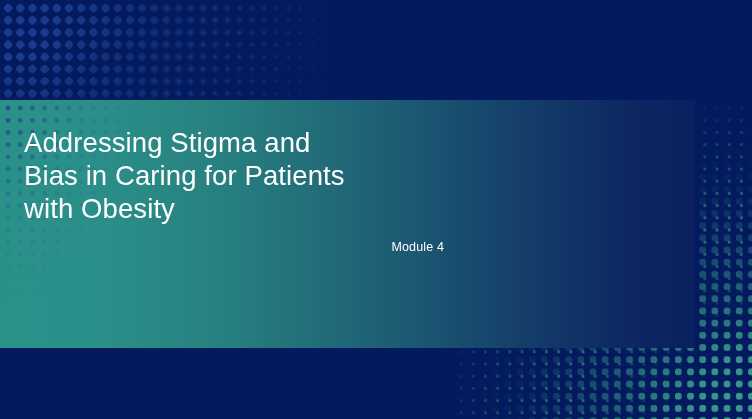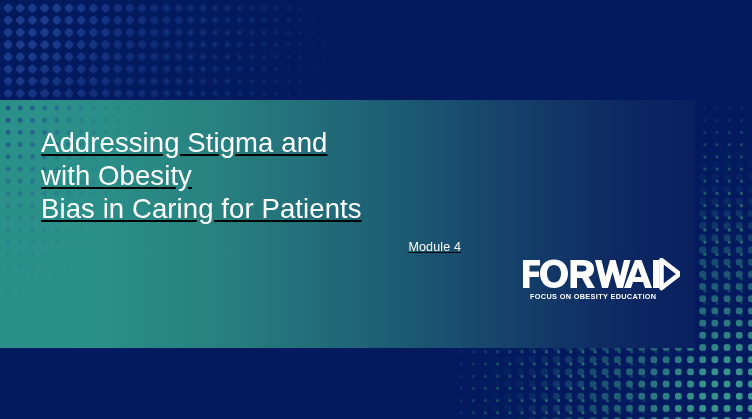--- a/index.html
+++ b/index.html
@@ -115,24 +115,23 @@
     -webkit-mask-image: radial-gradient(ellipse 190px 250px at -12px -8px,
         rgba(0,0,0,0.95) 0%, rgba(0,0,0,0.5) 26%, rgba(0,0,0,0.14) 54%, rgba(0,0,0,0) 86%);
     mask-image: radial-gradient(ellipse 190px 250px at -12px -8px,
         rgba(0,0,0,0.95) 0%, rgba(0,0,0,0.5) 26%, rgba(0,0,0,0.14) 54%, rgba(0,0,0,0) 86%);
     pointer-events: none;
   }
 
   
   #title-block {
     position: absolute;
-    left: 41px;
+    left: 24px;
     top: 26px;
     width: 420px;
-    text-decoration: underline;
   }
   #slide-title {
     margin: 0;
     color: #ffffff;
     font-size: 27.5px;
     line-height: 33px;
     font-weight: 400;
     letter-spacing: 0.1px;
   }
   #slide-title .tline { display: block; white-space: nowrap; }
@@ -167,50 +166,22 @@
   <div class="dots" id="dots-bottom-right"></div>
   <div class="dots" id="dots-bottom-right-fine"></div>
 
   <div id="panel">
 
     <div id="panel-speckles"></div>
 
     <div id="title-block">
       <h1 id="slide-title">
         <span class="tline">Addressing Stigma and</span>
+        <span class="tline">Bias in Caring for Patients</span>
         <span class="tline">with Obesity</span>
-        <span class="tline">Bias in Caring for Patients</span>
       </h1>
       <div id="slide-subtitle">Module 4</div>
     </div>
 
-    <div id="logo">
-      <svg id="logo-svg" viewBox="0 0 316 88">
-
-        <g fill="#ffffff">
-
-          <path d="M2 4 h34 v11 H15 v12 h19 v11 H15 v22 H2 Z"></path>
-
-          <path d="M64 3 c17 0 28 12 28 28 c0 17-11 29-28 29 c-17 0-28-12-28-29 C36 15 47 3 64 3 Z
-                   M64 14 c-9 0-14 7-14 17 c0 10 5 18 14 18 c9 0 14-8 14-18 C78 21 73 14 64 14 Z"></path>
-
-          <path d="M97 4 h26 c13 0 21 7 21 18 c0 8-4 14-11 16 l13 22 h-15 l-11-20 h-10 v20 H97 Z
-                   M110 15 v12 h11 c5 0 8-2 8-6 c0-4-3-6-8-6 Z"></path>
-
-          <path d="M146 4 h13 l8 33 l9-33 h11 l9 33 l8-33 h13 l-15 56 h-12 l-9-32 l-9 32 h-12 Z"></path>
-
-          <path d="M226 4 h13 l21 56 h-14 l-4-12 h-20 l-4 12 h-14 Z
-                   M232 19 l-6 19 h13 Z"></path>
-
-          <path d="M262 4 h13 v56 h-13 Z"></path>
-        </g>
-
-        <g>
-          <path d="M279 4 L315 32 L279 60 Z" fill="none" stroke="#ffffff" stroke-width="9" stroke-linejoin="round"></path>
-        </g>
-
-        <text x="16" y="82" fill="#ffffff" font-family="Liberation Sans, sans-serif" font-size="14.6" font-weight="bold" letter-spacing="0.7">FOCUS ON OBESITY EDUCATION</text>
-      </svg>
-    </div>
 
   </div>
 
 </div>
 
 </body></html>

